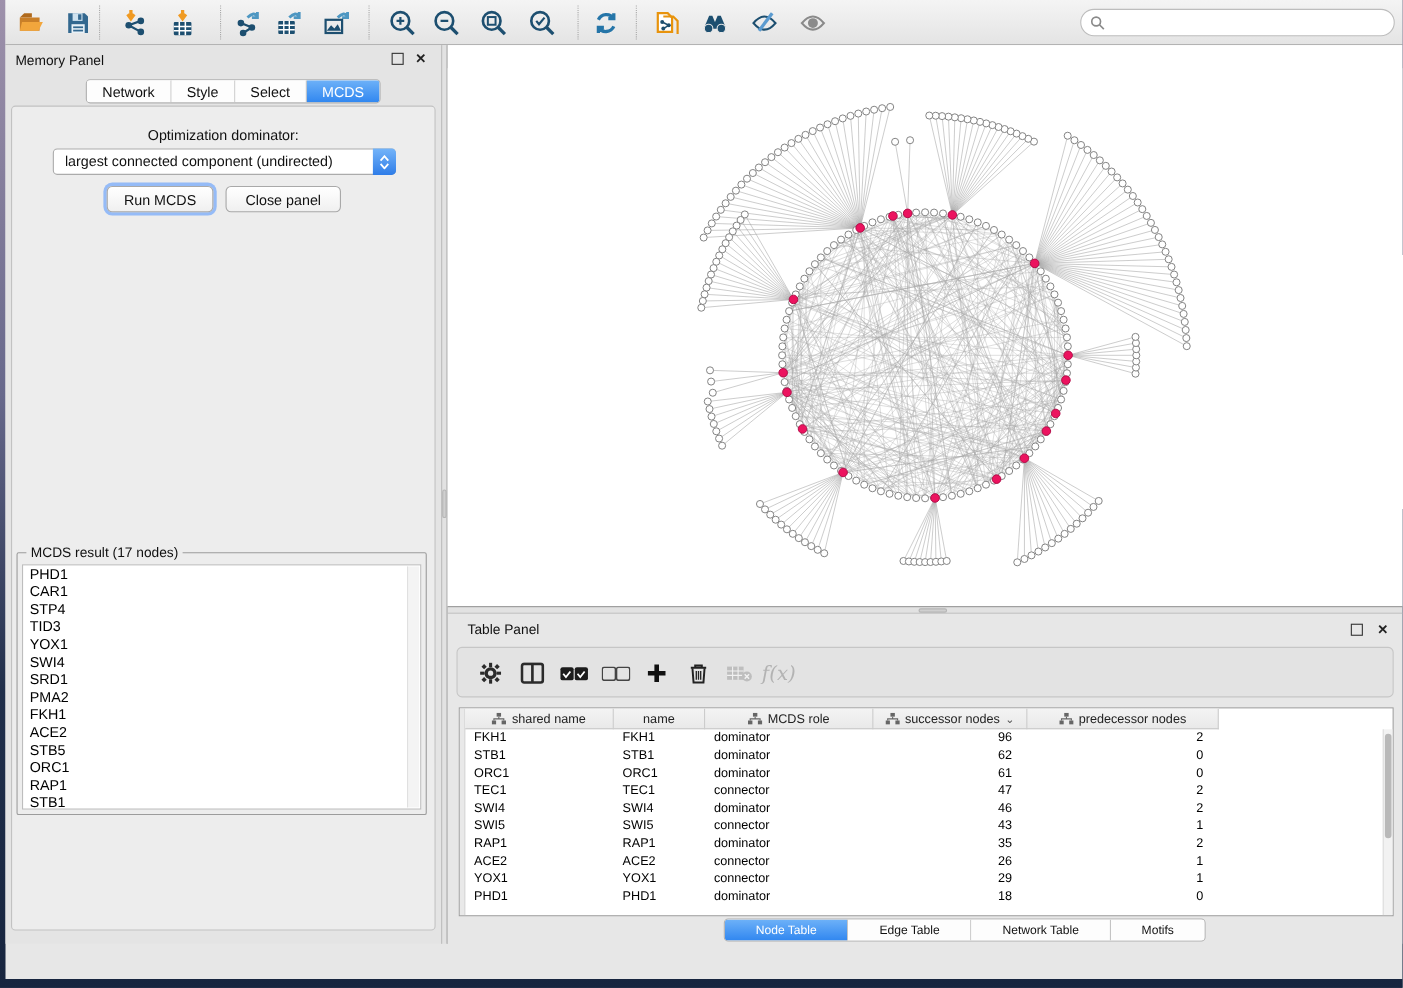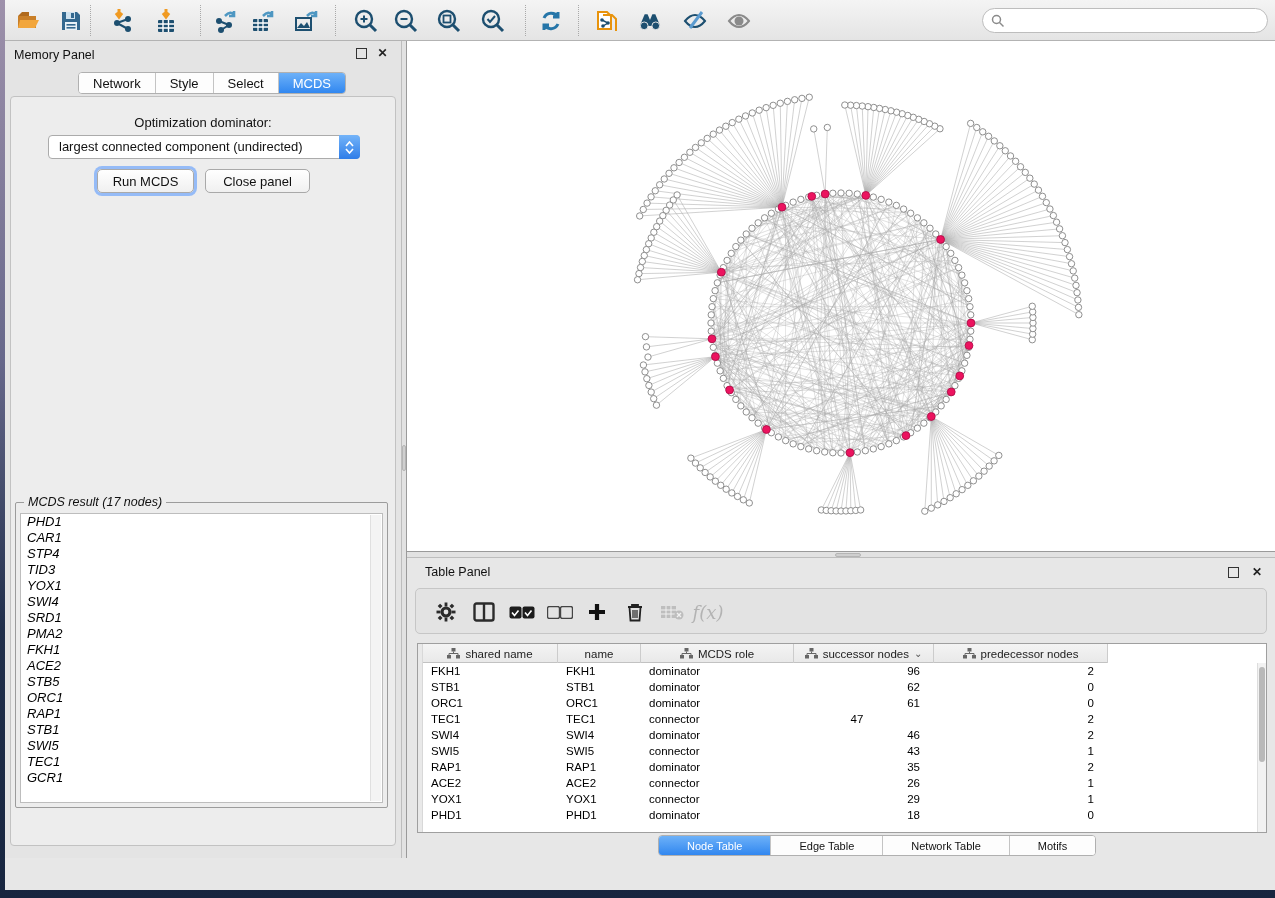--- a/index.html
+++ b/index.html
@@ -44,22 +44,22 @@
     padding-left:10px; color:#111; }
   .opt-cap { position:absolute; right:-1px; top:-1px; width:21px; height:24px;
     background:linear-gradient(#74b4f9,#2f7de8); border-radius:0 4px 4px 0;
     display:flex; flex-direction:column; align-items:center; justify-content:center; gap:1px; }
   .opt-cap svg { display:block; }
   .cp-btn { position:absolute; top:72px; height:24px; background:linear-gradient(#fff,#f0f0f0);
     border:1px solid #a9a9a9; border-radius:5px; font-size:13px; color:#111;
     display:flex; align-items:center; justify-content:center; }
   .btn-run { left:86px; width:97px; box-shadow:0 0 0 3px rgba(90,153,253,.6); }
   .btn-closep { left:194px; width:105px; }
-  .mcds-fieldset { position:absolute; left:4px; top:405px; width:373px; height:306px;
-    border:1px solid #9c9c9c; border-radius:2px;font-style:italic; }
+  .mcds-fieldset { position:absolute; left:4px; top:405px; width:373px; height:239px;
+    border:1px solid #9c9c9c; border-radius:2px; }
   .mcds-legend { position:absolute; left:8px; top:-8px; background:#ededed; padding:0 4px;
     font-size:12.5px; color:#111; }
   .mcds-list { position:absolute; left:4px; top:10px; right:4px; bottom:4px; background:#fff;
     border:1px solid #bdbdbd; overflow:hidden; }
   .mcds-track { position:absolute; right:1px; top:1px; bottom:1px; width:11px; background:#f4f4f4;
     border-left:1px solid #e0e0e0; }
   .mcds-item { font-size:13px; line-height:16px; padding-left:6px; color:#000; }
 
   
   .vsplit { position:absolute; left:396px; top:41px; width:6px; height:817px; background:#e2e2e2;
@@ -1285,21 +1285,21 @@
             <div class="td" style="width: 135px; padding: 0px 0px 0px 8px;">ORC1</div>
             <div class="td" style="width: 83px; padding: 0px 0px 0px 8px;">ORC1</div>
             <div class="td" style="width: 153px; padding: 0px 0px 0px 8px;">dominator</div>
             <div class="td num" style="width: 140px; padding: 0px 14px 0px 0px;">61</div>
             <div class="td num" style="width: 174px; padding: 0px 14px 0px 0px;">0</div>
           </div>
           <div class="tr">
             <div class="td" style="width: 135px; padding: 0px 0px 0px 8px;">TEC1</div>
             <div class="td" style="width: 83px; padding: 0px 0px 0px 8px;">TEC1</div>
             <div class="td" style="width: 153px; padding: 0px 0px 0px 8px;">connector</div>
-            <div class="td num" style="width: 140px; padding: 0px 14px 0px 0px; text-align: center;">47</div>
+            <div class="td num" style="width: 140px; padding: 0px 14px 0px 0px;">47</div>
             <div class="td num" style="width: 174px; padding: 0px 14px 0px 0px;">2</div>
           </div>
           <div class="tr">
             <div class="td" style="width: 135px; padding: 0px 0px 0px 8px;">SWI4</div>
             <div class="td" style="width: 83px; padding: 0px 0px 0px 8px;">SWI4</div>
             <div class="td" style="width: 153px; padding: 0px 0px 0px 8px;">dominator</div>
             <div class="td num" style="width: 140px; padding: 0px 14px 0px 0px;">46</div>
             <div class="td num" style="width: 174px; padding: 0px 14px 0px 0px;">2</div>
           </div>
           <div class="tr">

